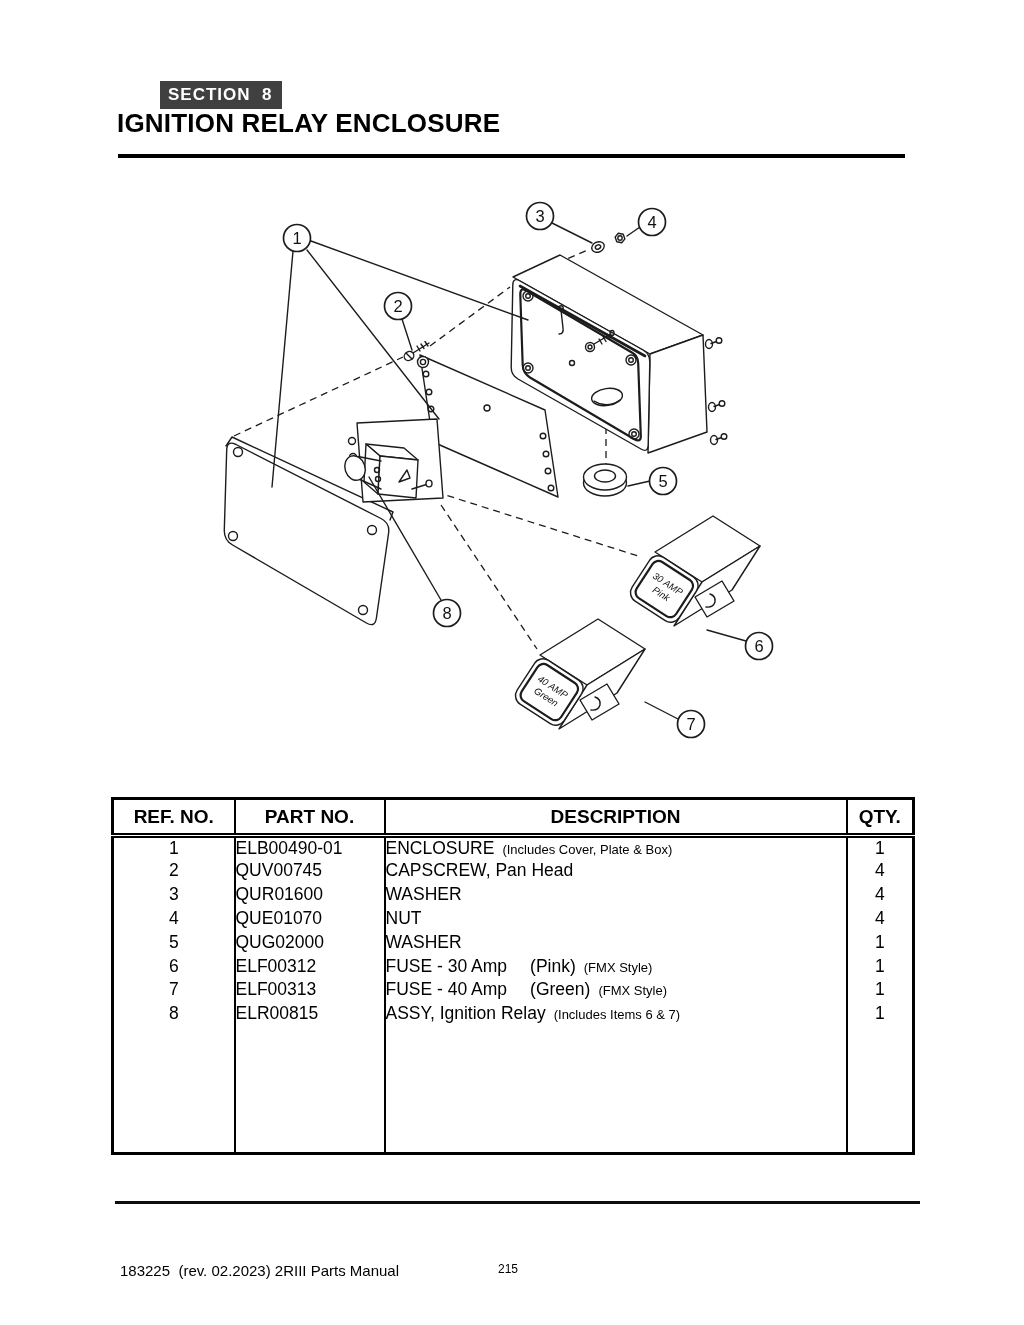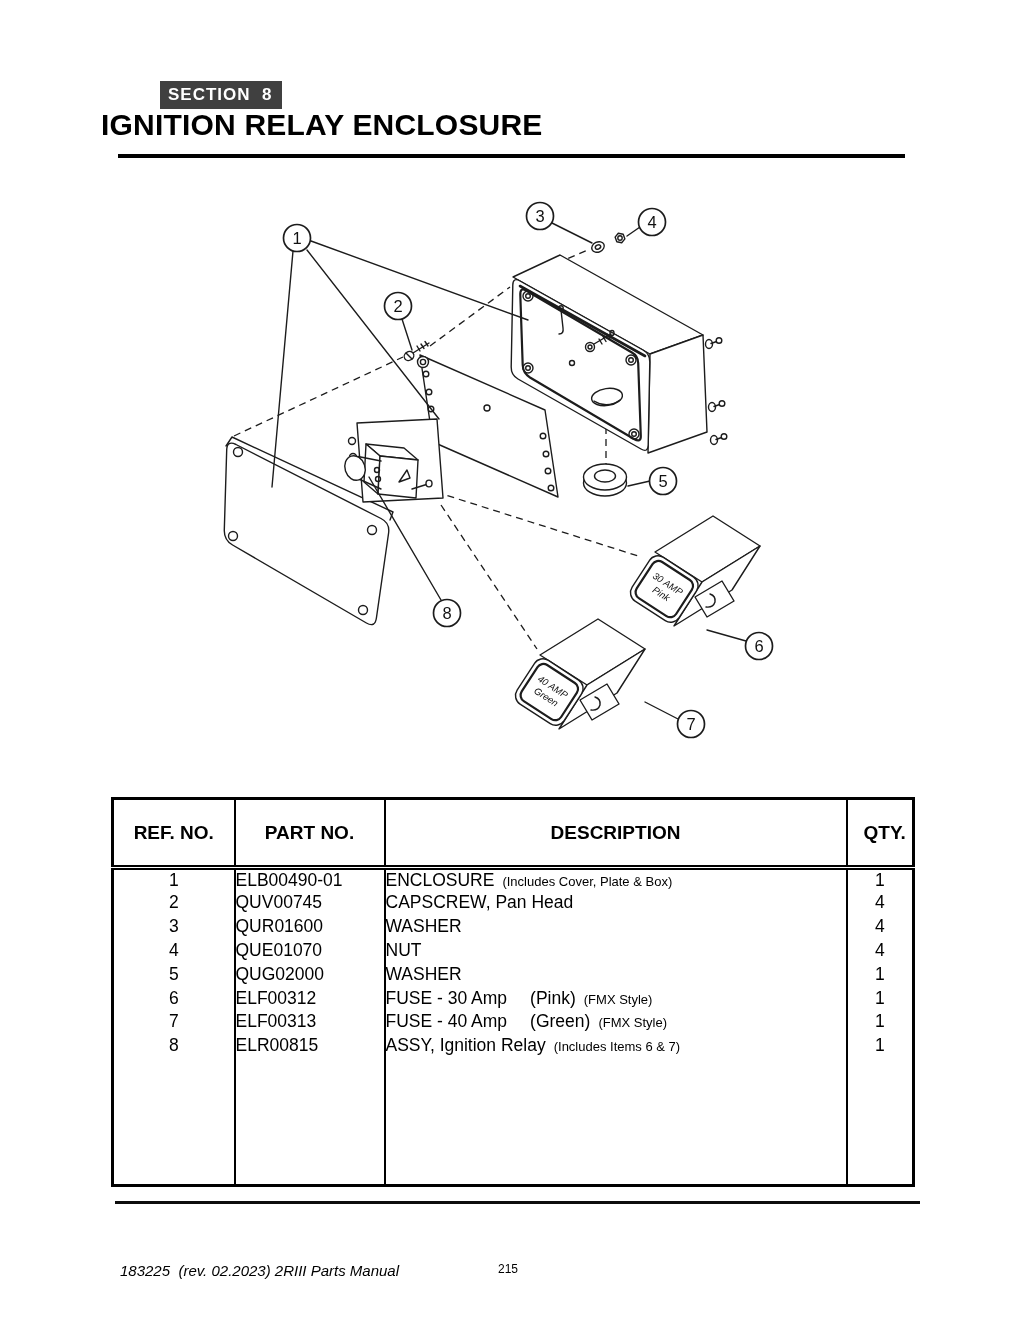--- a/index.html
+++ b/index.html
@@ -9,22 +9,22 @@
     font-family:"Liberation Sans","DejaVu Sans",sans-serif;
     overflow:hidden;
   }
   .section-badge{
     position:absolute;left:120px;top:81px;
     background:#404040;color:#fff;
     font-size:17px;font-weight:bold;letter-spacing:1px;
     padding:4px 10px 4px 8px;white-space:pre;margin-left:40px;
   }
   .page-title{
-    position:absolute;left:101px;top:108px;
-    font-size:30px;font-weight:800;letter-spacing:0.2px;
+    position:absolute;left:117px;top:108px;
+    font-size:26px;font-weight:800;letter-spacing:0.2px;
     white-space:pre;
   }
   .title-rule{
     position:absolute;left:118px;top:154px;width:787px;height:4px;background:#000;
   }
   svg.diagram{position:absolute;left:100px;top:185px;}
   svg .ln{fill:none;stroke:#1c1c1c;stroke-width:1.4;stroke-linejoin:round;stroke-linecap:round;}
   svg .lnw{fill:#fff;stroke:#1c1c1c;stroke-width:1.4;stroke-linejoin:round;stroke-linecap:round;}
   svg .dash{fill:none;stroke:#1c1c1c;stroke-width:1.3;stroke-dasharray:7 5;stroke-linecap:butt;}
   svg .heavy{fill:none;stroke:#1c1c1c;stroke-width:2.6;stroke-linecap:round;}
@@ -35,40 +35,40 @@
 
   table.parts{
     position:absolute;left:111px;top:797px;width:801px;
     border-collapse:collapse;table-layout:fixed;
     border:3px solid #000;
   }
   table.parts th{
     border-left:2px solid #f9a8d4;border-right:2px solid #000;
     border-bottom:5px double #000;
     font-size:19px;font-weight:bold;text-align:center;
-    height:33px;padding:16px;
+    height:33px;padding:0;
   }
   table.parts td{
     border-left:2px solid #000;border-right:2px solid #000;
     padding:0;font-size:17.5px;line-height:1;vertical-align:middle;
   }
   tr.r{height:23.8px;}
   tr.blank{height:16px;}
   tr.fill{height:112px;}
   td.c-ref{text-align:center;}
   td.c-part{padding-left:6px;}
   td.c-desc{padding-left:8px;white-space:nowrap;}
   td.c-qty{text-align:center;}
   .d2{margin-left:23px;}
   .d2:empty{margin-left:0;}
   .sm{font-size:13px;margin-left:8px;}
   .sm:empty{margin-left:0;}
 
   .footer-rule{position:absolute;left:115px;top:1201px;width:805px;height:3px;background:#0d0d0d;}
-  .footer-left{position:absolute;left:120px;top:1262px;font-size:15px;white-space:pre;font-style:italic;}
+  .footer-left{position:absolute;left:120px;top:1262px;font-size:15px;white-space:pre;}
   .footer-page{position:absolute;left:498px;top:1262px;font-size:12px;}
 </style>
 </head>
 <body>
 
 <div class="page">
 
   <div class="section-badge">SECTION  8</div>
   <div class="page-title">IGNITION RELAY ENCLOSURE</div>
   <div class="title-rule"></div>

